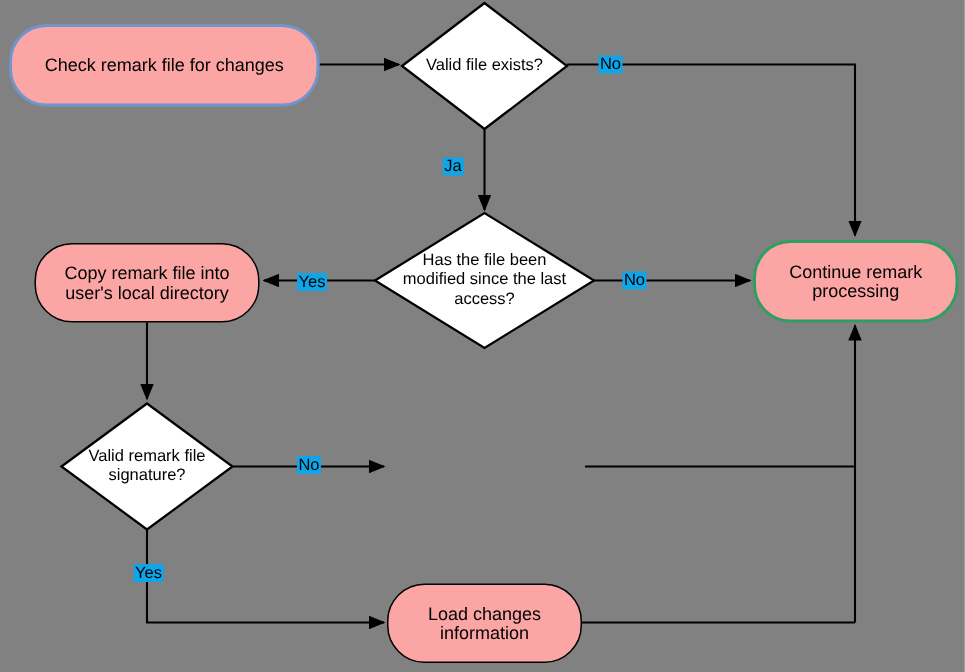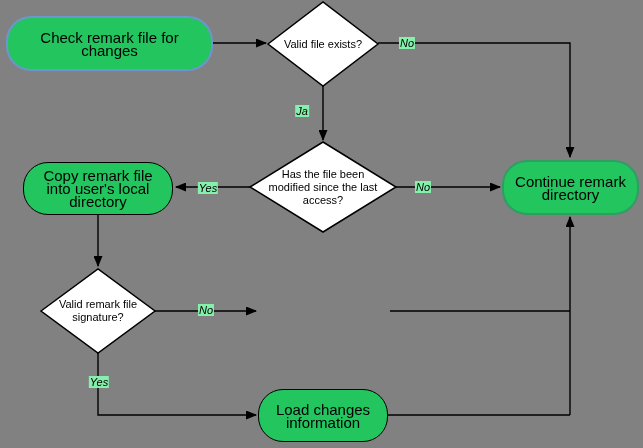--- a/index.html
+++ b/index.html
@@ -12,53 +12,52 @@
     width: 643px; height: 448px;
     background: #818181;
     overflow: hidden;
   }
   .wires {
     position: absolute; left: 0; top: 0;
   }
   .node {
     position: absolute;
     box-sizing: border-box;
-    background: #22c55e;
+    background: #fca5a5;
     border: 1.5px solid #000000;
     display: flex;
     align-items: center;
-    justify-content: flex-start;
+    justify-content: center;
     text-align: center;
-    font-size: 15px;
+    font-size: 12px;
     line-height: 13px;
     color: #000000;
     padding: 2px 10px;
   }
   .rounded { border-radius: 25px; }
   .b-blue   { border-width: 2px; }
   .b-green  { border-width: 2px; }
   .b-orange { border-width: 2px; }
   .diamond-label {
     position: absolute;
     transform: translate(-50%, -50%);
     text-align: center;
     font-size: 11px;
     line-height: 13px;
     color: #000000;
   }
   .edge-label {
     position: absolute;
     transform: translate(-50%, -50%);
-    background: #86efac;
+    background: #0ea5e9;
     color: #000000;
     font-size: 11px;
     line-height: 12px;
     padding: 0 1px;
     white-space: nowrap;
-    font-style: italic;
   }
 </style>
 </head>
 <body>
 
 <div class="canvas" style="background: rgb(129, 129, 129);">
 
   <svg class="wires" width="643" height="448" viewBox="0 0 643 448">
     <defs>
       <marker id="arrow" markerUnits="userSpaceOnUse" markerWidth="11" markerHeight="9" refX="10" refY="4.5" orient="auto">
@@ -94,21 +93,21 @@
   <div class="node rounded" style="left: 23px; top: 162px; width: 150px; height: 53px; border-color: rgb(0, 0, 0);">
     <span>Copy remark file into user's local directory</span>
   </div>
 
 
   <div class="node rounded" style="left: 258px; top: 389px; width: 130px; height: 53px; padding: 2px 6px; border-color: rgb(0, 0, 0);">
     <span>Load changes information</span>
   </div>
 
   <div class="node rounded b-green" style="left: 502px; top: 160px; width: 137px; height: 55px; border-color: rgb(46, 158, 99);">
-    <span>Continue remark directory</span>
+    <span>Continue remark processing</span>
   </div>
 
   <div class="diamond-label" style="left:323px; top:44px; width:90px;">Valid file exists?</div>
   <div class="diamond-label" style="left:323px; top:187px; width:126px;">Has the file been modified since the last access?</div>
   <div class="diamond-label" style="left:98px; top:311px; width:96px;">Valid remark file signature?</div>
 
   <div class="edge-label" style="left:407px; top:43px;">No</div>
   <div class="edge-label" style="left:302px; top:111px;text-align:right;">Ja</div>
   <div class="edge-label" style="left:208px; top:188px;">Yes</div>
   <div class="edge-label" style="left:423px; top:187px;">No</div>

